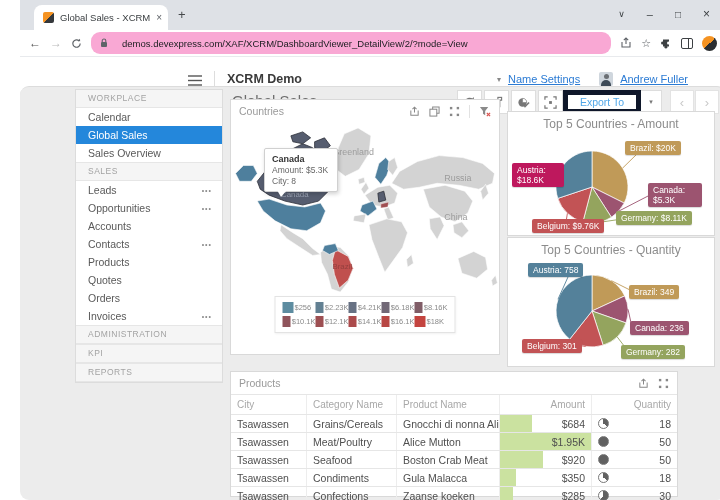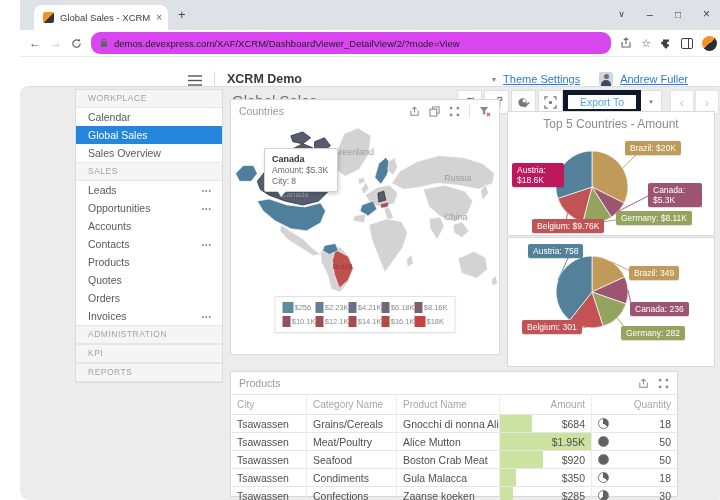--- a/index.html
+++ b/index.html
@@ -13,22 +13,22 @@
     border-radius:8px 8px 0 0;display:flex;align-items:center;padding:0 6px;box-sizing:border-box;}
   .favicon{width:11px;height:11px;margin:0 6px 0 3px;border-radius:2px;
     background:linear-gradient(135deg,#f59322 0 52%,#35383b 52% 100%);flex:none;}
   .tab-title{font-size:9.5px;color:#3c4043;flex:1;white-space:nowrap;overflow:hidden;}
   .tab-close{font-size:10px;color:#5f6368;margin-left:4px;cursor:default;}
   .newtab{position:absolute;left:158px;top:7px;font-size:13px;color:#45484b;}
   .wincontrols{position:absolute;right:16px;top:0;height:28px;display:flex;align-items:center;gap:22px;
     color:#3c4043;font-size:11px;}
   .navbar{height:26px;background:#fff;display:flex;align-items:center;padding:0 9px;gap:9px;}
   .nav-ic{flex:none;display:flex;align-items:center;}
-  .urlbar{flex:1;height:18px;background:#d946ef;border-radius:9px;display:flex;align-items:center;
-    padding:2px 9px;gap:6px;min-width:0;}
+  .urlbar{flex:1;height:18px;background:#f9a8d4;border-radius:9px;display:flex;align-items:center;
+    padding:2px 9px;gap:14px;min-width:0;}
   .url{font-size:9.5px;color:#202124;white-space:nowrap;overflow:hidden;}
   .star{font-size:11px;color:#5f6368;}
   .avatar-dx{width:15px;height:15px;border-radius:50%;
     background:linear-gradient(135deg,#f59322 0 50%,#2b2e31 50% 100%);}
 
   
   .appheader{height:29px;background:#fff;border-top:1px solid #e8eaed;display:flex;align-items:flex-end;}
   .burger{margin-left:168px;font-size:14px;color:#555;letter-spacing:0;}
   .hdr-div{width:1px;height:15px;background:#ddd;margin:0 12px;}
   .app-title{font-weight:bold;font-size:12.5px;color:#3a3a3a;}
@@ -179,21 +179,21 @@
               <line x1="0" y1="1" x2="14" y2="1"></line>
               <line x1="0" y1="5.5" x2="14" y2="5.5"></line>
               <line x1="0" y1="10" x2="14" y2="10"></line>
             </g>
           </svg>
     </span>
     <span class="hdr-div"></span>
     <span class="app-title">XCRM Demo</span>
     <div class="hdr-right">
       <span class="caret">▾</span>
-      <span class="hlink">Theme Settings</span>
+      <span class="hlink">Name Settings</span>
       <span class="user-avatar" style="margin-left:12px;"></span>
       <span class="hlink">Andrew Fuller</span>
     </div>
   </div>
 
   <div class="content">
 
     <div class="sidebar">
           <div class="sb-header">WORKPLACE</div>
           <div class="sb-item">
@@ -410,20 +410,21 @@
               <div class="pie-lbl" style="left: 117px; top: 10px; background: rgb(192, 154, 88);">Brazil: $20K</div>
               <div class="pie-lbl narrow" style="left: 140px; top: 52px; width: 44px; background: rgb(156, 84, 112);">Canada: $5.3K</div>
               <div class="pie-lbl" style="left: 108px; top: 80px; background: rgb(148, 164, 94);">Germany: $8.11K</div>
               <div class="pie-lbl" style="left: 24px; top: 88px; background: rgb(194, 83, 85);">Belgium: $9.76K</div>
               <div class="pie-lbl narrow" style="left: 4px; top: 32px; width: 42px; background: #be185d;">Austria: $18.6K</div>
             </div>
       </div>
     </div>
 
     <div class="card" style="left:487px;top:150px;width:208px;height:130px;">
+      <div class="pie-title">Top 5 Countries - Quantity</div>
       <div class="pie-area" style="height:104px;">
         <svg id="pie-svg-1" width="206" height="104" viewBox="0 0 206 104">
               <path d="M84,54 L84.0,18.0 A36,36 0 0 1 116.7,38.9 Z" fill="#c09a58" stroke="#fff" stroke-width=".7"></path>
               <line x1="103.4" y1="23.7" x2="124" y2="34" stroke="#c09a58" stroke-width=".9"></line>
               <path d="M84,54 L116.7,38.9 A36,36 0 0 1 118.0,65.9 Z" fill="#9c5470" stroke="#fff" stroke-width=".7"></path>
               <line x1="120.0" y1="52.3" x2="124" y2="70" stroke="#9c5470" stroke-width=".9"></line>
               <path d="M84,54 L118.0,65.9 A36,36 0 0 1 95.1,88.2 Z" fill="#94a45e" stroke="#fff" stroke-width=".7"></path>
               <line x1="109.1" y1="79.8" x2="120" y2="94" stroke="#94a45e" stroke-width=".9"></line>
               <path d="M84,54 L95.1,88.2 A36,36 0 0 1 61.7,82.2 Z" fill="#c25355" stroke="#fff" stroke-width=".7"></path>
               <line x1="77.6" y1="89.4" x2="68" y2="88" stroke="#c25355" stroke-width=".9"></line>

